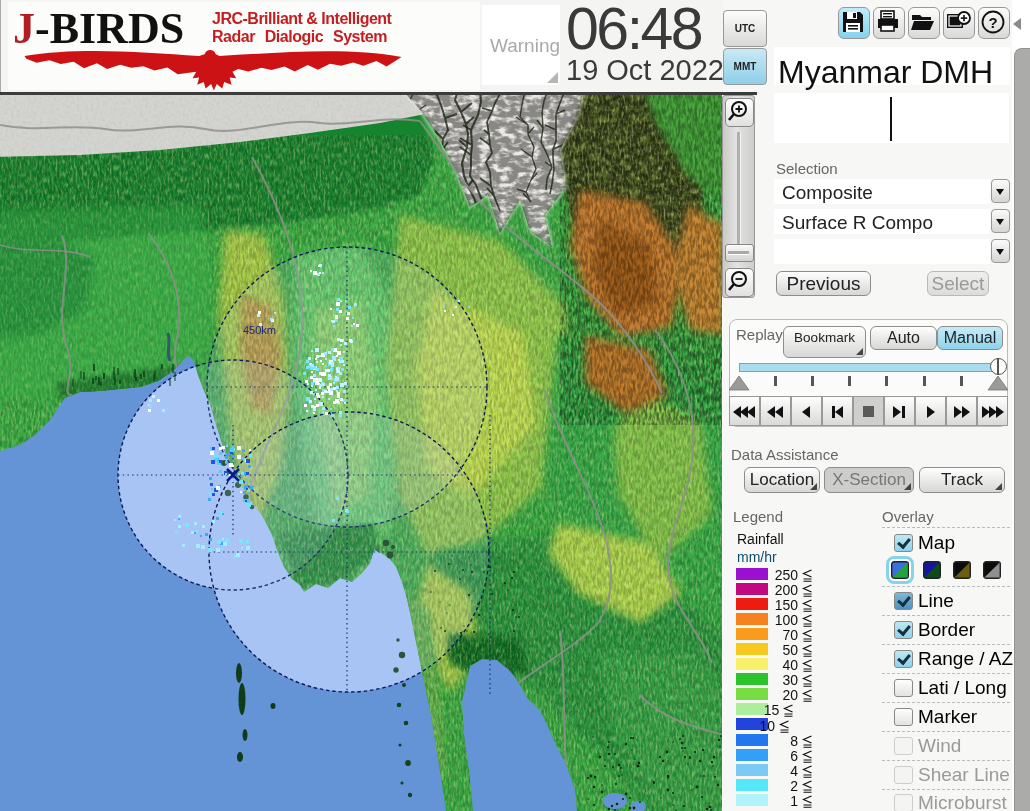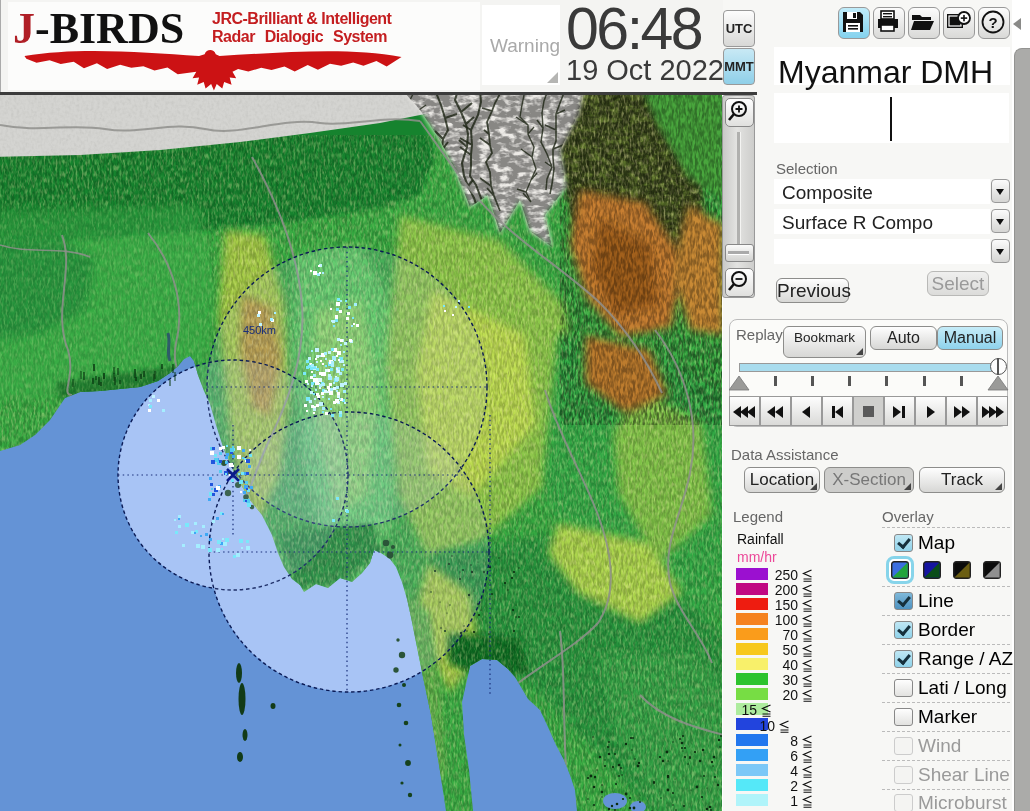--- a/index.html
+++ b/index.html
@@ -11,22 +11,22 @@
   #rightpanel{position:absolute;left:723px;top:0;width:289px;height:811px;background:#f7f7f5;}
   .gsarrow{position:absolute;left:1015px;top:36px;width:0;height:0;
      border-top:6px solid transparent;border-bottom:6px solid transparent;border-right:8px solid #8a8a88;}
   
   #warnbox{position:absolute;left:482px;top:5px;width:78px;height:80px;background:#fff;}
   #warnbox span{position:absolute;left:8px;top:30px;color:#a9a9a9;font-size:19px;}
   #warncorner{position:absolute;right:2px;bottom:2px;width:0;height:0;
      border-left:11px solid transparent;border-bottom:11px solid #b5b5b3;}
   #clock{position:absolute;left:566px;top:-5px;font-size:59px;color:#3a3a3a;letter-spacing:-2.5px;}
   #date{position:absolute;left:566px;top:54px;font-size:29px;color:#3a3a3a;}
-  .tzbtn{position:absolute;left:723px;width:32px;height:37px;border:1px solid #999;border-radius:4px;
-     box-sizing:border-box;text-align:center;font-size:13px;font-weight:bold;color:#222;}
+  .tzbtn{position:absolute;left:723px;width:44px;height:37px;border:1px solid #999;border-radius:4px;
+     box-sizing:border-box;text-align:center;font-size:10px;font-weight:bold;color:#222;}
   #utcbtn{top:10px;background:linear-gradient(#fdfdfd,#d8d8d6);line-height:35px;}
   #mmtbtn{top:48px;background:linear-gradient(#c8e9f5,#8fcfe8);line-height:35px;}
   
   .tbtn{position:absolute;top:7px;width:30px;height:30px;border:1px solid #999;border-radius:6px;
      background:linear-gradient(#fcfcfc,#d9d9d7);}
   .tbtn.sel{background:linear-gradient(#c0ecfa,#84d2ee);}
   #mdmh{position:absolute;left:774px;top:47px;width:236px;height:38px;background:#fff;}
   #mdmh span{position:absolute;left:4px;top:7px;font-size:32px;color:#111;}
   #inputbox{position:absolute;left:774px;top:93px;width:235px;height:50px;background:#fff;}
   #caret{position:absolute;left:890px;top:97px;width:2px;height:44px;background:#111;}
@@ -757,21 +757,21 @@
 <div class="combo" style="top:179px;">
     <span>Composite</span>
   </div>
 <div class="dropbtn" style="top:179px;"></div>
 <div class="combo" style="top:209px;">
     <span>Surface R Compo</span>
   </div>
 <div class="dropbtn" style="top:209px;"></div>
 <div class="combo" style="top:239px;"></div>
 <div class="dropbtn" style="top:239px;"></div>
-<div class="pbtn" style="left:776px;top:278px;width:73px;height:25px;line-height:23px;">Previous</div>
+<div class="pbtn" style="left:776px;top:271px;width:95px;height:25px;line-height:23px;">Previous</div>
 <div class="pbtn disabled" style="left:927px;top:271px;width:62px;height:25px;line-height:23px;">Select</div>
 
 <div id="replaybox"></div>
 <div class="plabel" style="left:736px;top:326px;">Replay</div>
 <div class="pbtn" style="left:783px;top:326px;width:83px;height:32px;line-height:22px;font-size:13.5px;">Bookmark<div class="cornertri"></div></div>
 <div class="pbtn" style="left:870px;top:326px;width:67px;height:24px;line-height:22px;font-size:16px;">Auto</div>
 <div class="pbtn blue" style="left:937px;top:326px;width:66px;height:24px;line-height:22px;font-size:16px;">Manual</div>
 
 <div style="position:absolute;left:739px;top:363px;width:262px;height:9px;background:#a9dcee;border:1px solid #999;box-sizing:border-box;"></div>
 <svg style="position:absolute;left:729px;top:374px;" width="282" height="20" viewBox="0 0 282 20">
@@ -823,21 +823,21 @@
       <path d="M18,9 L18,21 L26,15.0 Z" fill="#111"></path>
     </svg></div>
 
 <div class="plabel" style="left:731px;top:446px;">Data Assistance</div>
 <div class="pbtn" style="left:744px;top:467px;width:76px;height:26px;line-height:24px;font-size:17px;">Location<div class="cornertri"></div></div>
 <div class="pbtn pressed" style="left:824px;top:467px;width:90px;height:26px;line-height:24px;color:#777;font-size:17px;">X-Section<div class="cornertri"></div></div>
 <div class="pbtn" style="left:919px;top:467px;width:86px;height:26px;line-height:24px;font-size:17px;">Track<div class="cornertri"></div></div>
 
 <div class="plabel" style="left:733px;top:508px;">Legend</div>
 <div style="position:absolute;left:737px;top:531px;font-size:14px;color:#111;">Rainfall</div>
-<div style="position:absolute;left:737px;top:549px;font-size:14px;color:#ec4899;">mm/hr</div>
+<div style="position:absolute;left:737px;top:549px;font-size:14px;color:#0c4a6e;">mm/hr</div>
 
 <div class="plabel" style="left:882px;top:508px;">Overlay</div>
 <div class="sw" style="top:568px;background:#9b10d0;"></div>
 <div class="swlab" style="left:745px;top:567px;">250 <svg width="11" height="13" viewBox="0 0 11 13" style="vertical-align:-2px;">
       <path d="M9.5,1 L1.5,4.5 L9.5,8" stroke="#111" stroke-width="1.3" fill="none"></path>
       <path d="M1.5,10 H9.5 M1.5,12.2 H9.5" stroke="#111" stroke-width="1.1" fill="none"></path>
     </svg></div>
 <div class="sw" style="top:583px;background:#c00882;"></div>
 <div class="swlab" style="left:745px;top:582px;">200 <svg width="11" height="13" viewBox="0 0 11 13" style="vertical-align:-2px;">
       <path d="M9.5,1 L1.5,4.5 L9.5,8" stroke="#111" stroke-width="1.3" fill="none"></path>
@@ -872,21 +872,21 @@
 <div class="swlab" style="left:745px;top:672px;">30 <svg width="11" height="13" viewBox="0 0 11 13" style="vertical-align:-2px;">
       <path d="M9.5,1 L1.5,4.5 L9.5,8" stroke="#111" stroke-width="1.3" fill="none"></path>
       <path d="M1.5,10 H9.5 M1.5,12.2 H9.5" stroke="#111" stroke-width="1.1" fill="none"></path>
     </svg></div>
 <div class="sw" style="top:688px;background:#77dd44;"></div>
 <div class="swlab" style="left:745px;top:687px;">20 <svg width="11" height="13" viewBox="0 0 11 13" style="vertical-align:-2px;">
       <path d="M9.5,1 L1.5,4.5 L9.5,8" stroke="#111" stroke-width="1.3" fill="none"></path>
       <path d="M1.5,10 H9.5 M1.5,12.2 H9.5" stroke="#111" stroke-width="1.1" fill="none"></path>
     </svg></div>
 <div class="sw" style="top:703px;background:#aeec9e;"></div>
-<div class="swlab" style="left:704px;top:702px;">15 <svg width="11" height="13" viewBox="0 0 11 13" style="vertical-align:-2px;">
+<div class="swlab" style="left:745px;top:702px;text-align:center;">15 <svg width="11" height="13" viewBox="0 0 11 13" style="vertical-align:-2px;">
       <path d="M9.5,1 L1.5,4.5 L9.5,8" stroke="#111" stroke-width="1.3" fill="none"></path>
       <path d="M1.5,10 H9.5 M1.5,12.2 H9.5" stroke="#111" stroke-width="1.1" fill="none"></path>
     </svg></div>
 <div class="sw" style="top:718px;background:#2244dd;"></div>
 <div class="swlab" style="left:722px;top:718px;">10 <svg width="11" height="13" viewBox="0 0 11 13" style="vertical-align:-2px;">
       <path d="M9.5,1 L1.5,4.5 L9.5,8" stroke="#111" stroke-width="1.3" fill="none"></path>
       <path d="M1.5,10 H9.5 M1.5,12.2 H9.5" stroke="#111" stroke-width="1.1" fill="none"></path>
     </svg></div>
 <div class="sw" style="top:734px;background:#2277ee;"></div>
 <div class="swlab" style="left:745px;top:733px;">8 <svg width="11" height="13" viewBox="0 0 11 13" style="vertical-align:-2px;">

